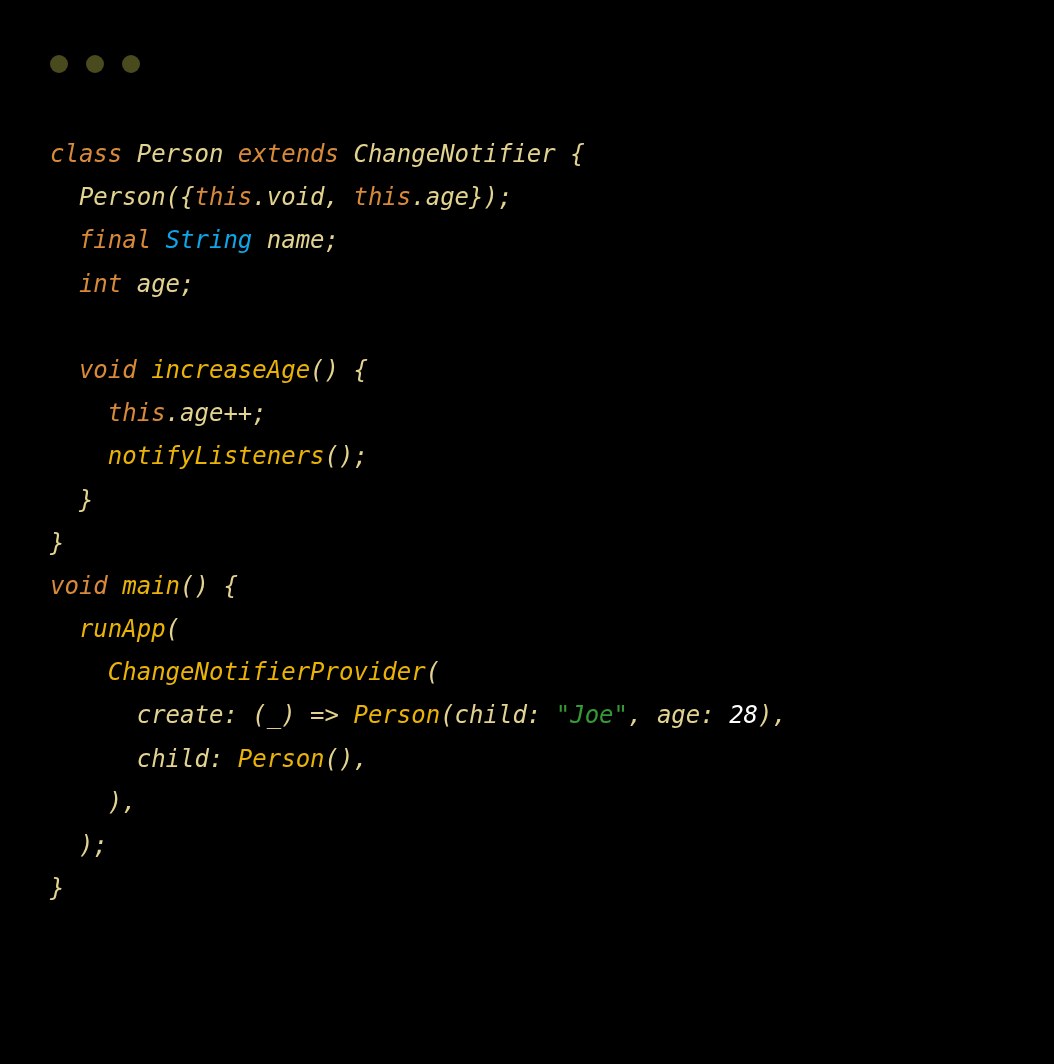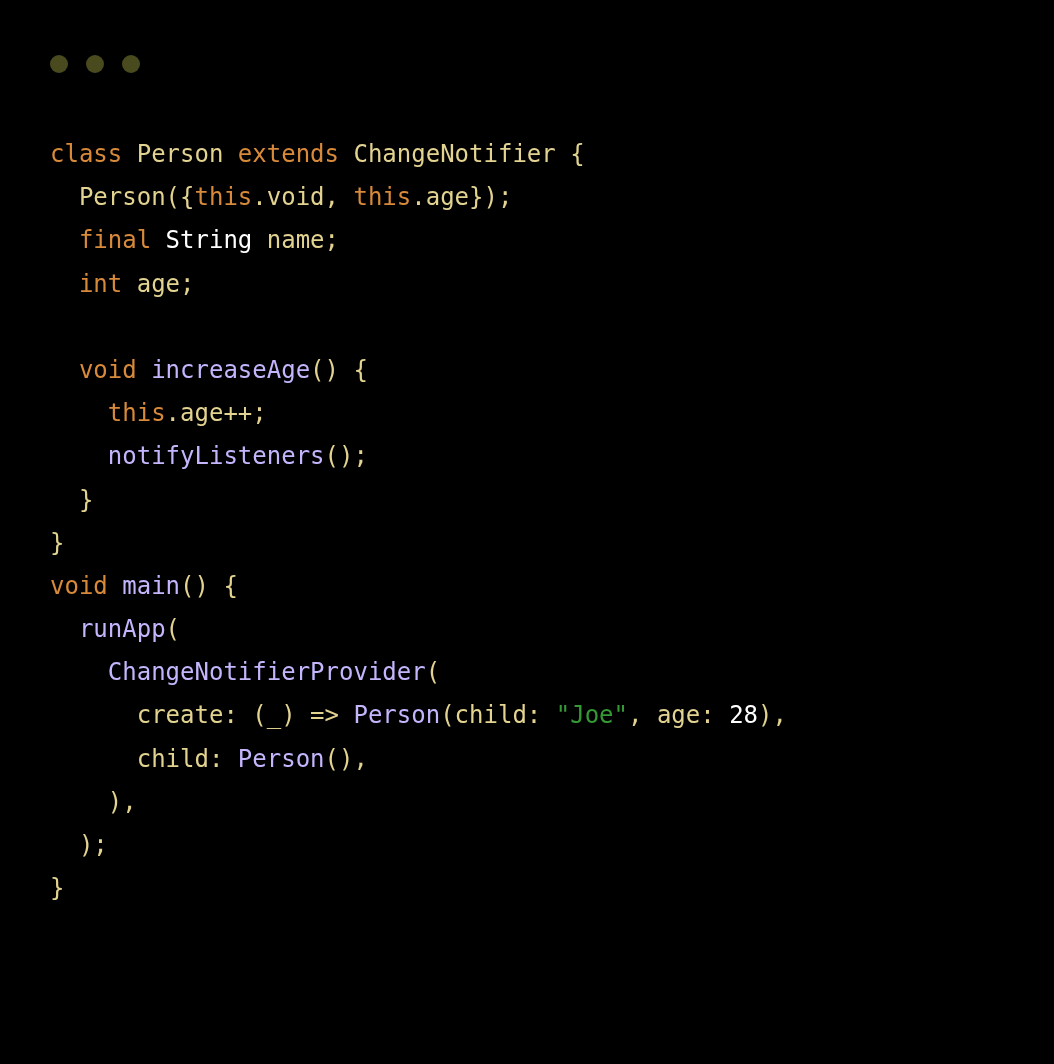--- a/index.html
+++ b/index.html
@@ -14,45 +14,46 @@
       font-family: 'Menlo', 'Monaco', 'Consolas', monospace;
       font-size: 24px;
       line-height: 1.8;
       color: #e8d8a8;
       overflow: hidden;
     }
     .window {
       padding: 55px 40px 40px 50px;
       width: 100%;
       height: 100%;
+      font-style: italic;
     }
     .window-controls {
       display: flex;
       gap: 18px;
       margin-bottom: 60px;
     }
     .dot {
       width: 18px;
       height: 18px;
       border-radius: 50%;
       background: #4a4a1f;
     }
     .code {
       white-space: pre;
       color: #e3d390;
     }
     .kw {
       color: #d88a3a;
     }
     .type {
-      color: #ffffff;
+      color: #0ea5e9;
       text-align: right;
     }
     .fn {
-      color: #c4b5fd;
+      color: #eab308;
     }
     .str {
       color: #359a35;
     }
     .num {
       color: #ffffff;
     }
   </style>
 </head>
 <body>

